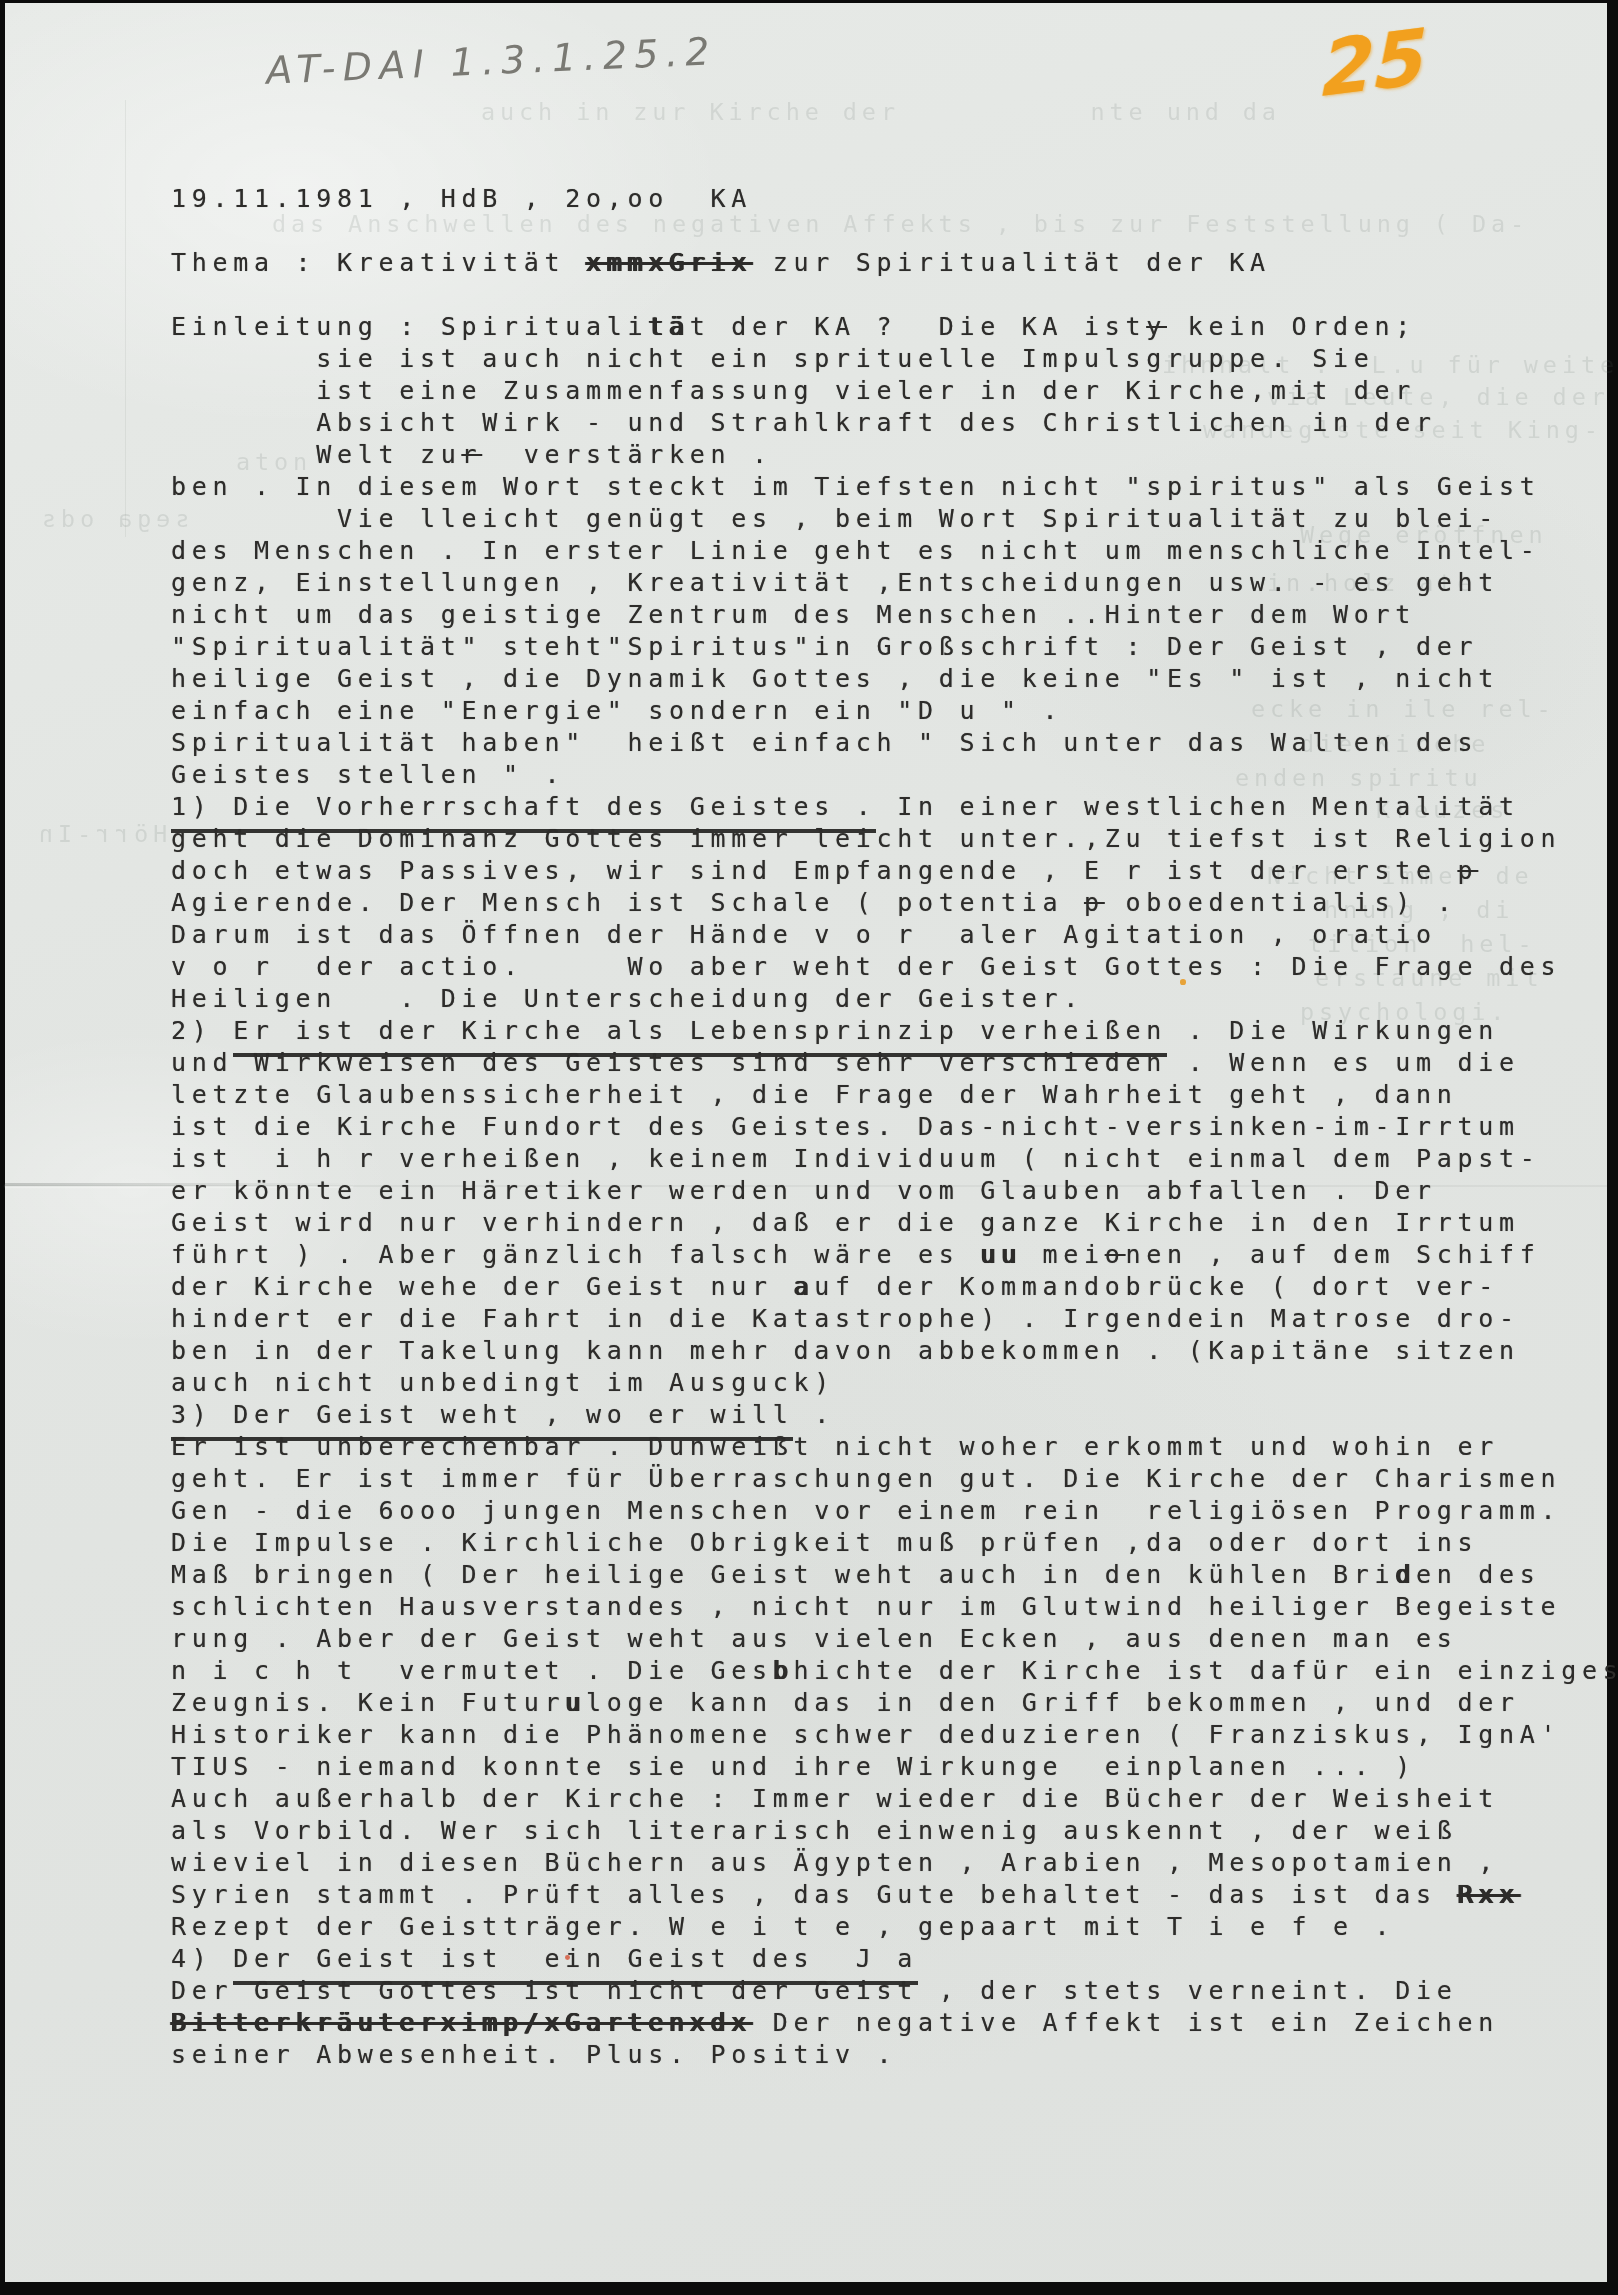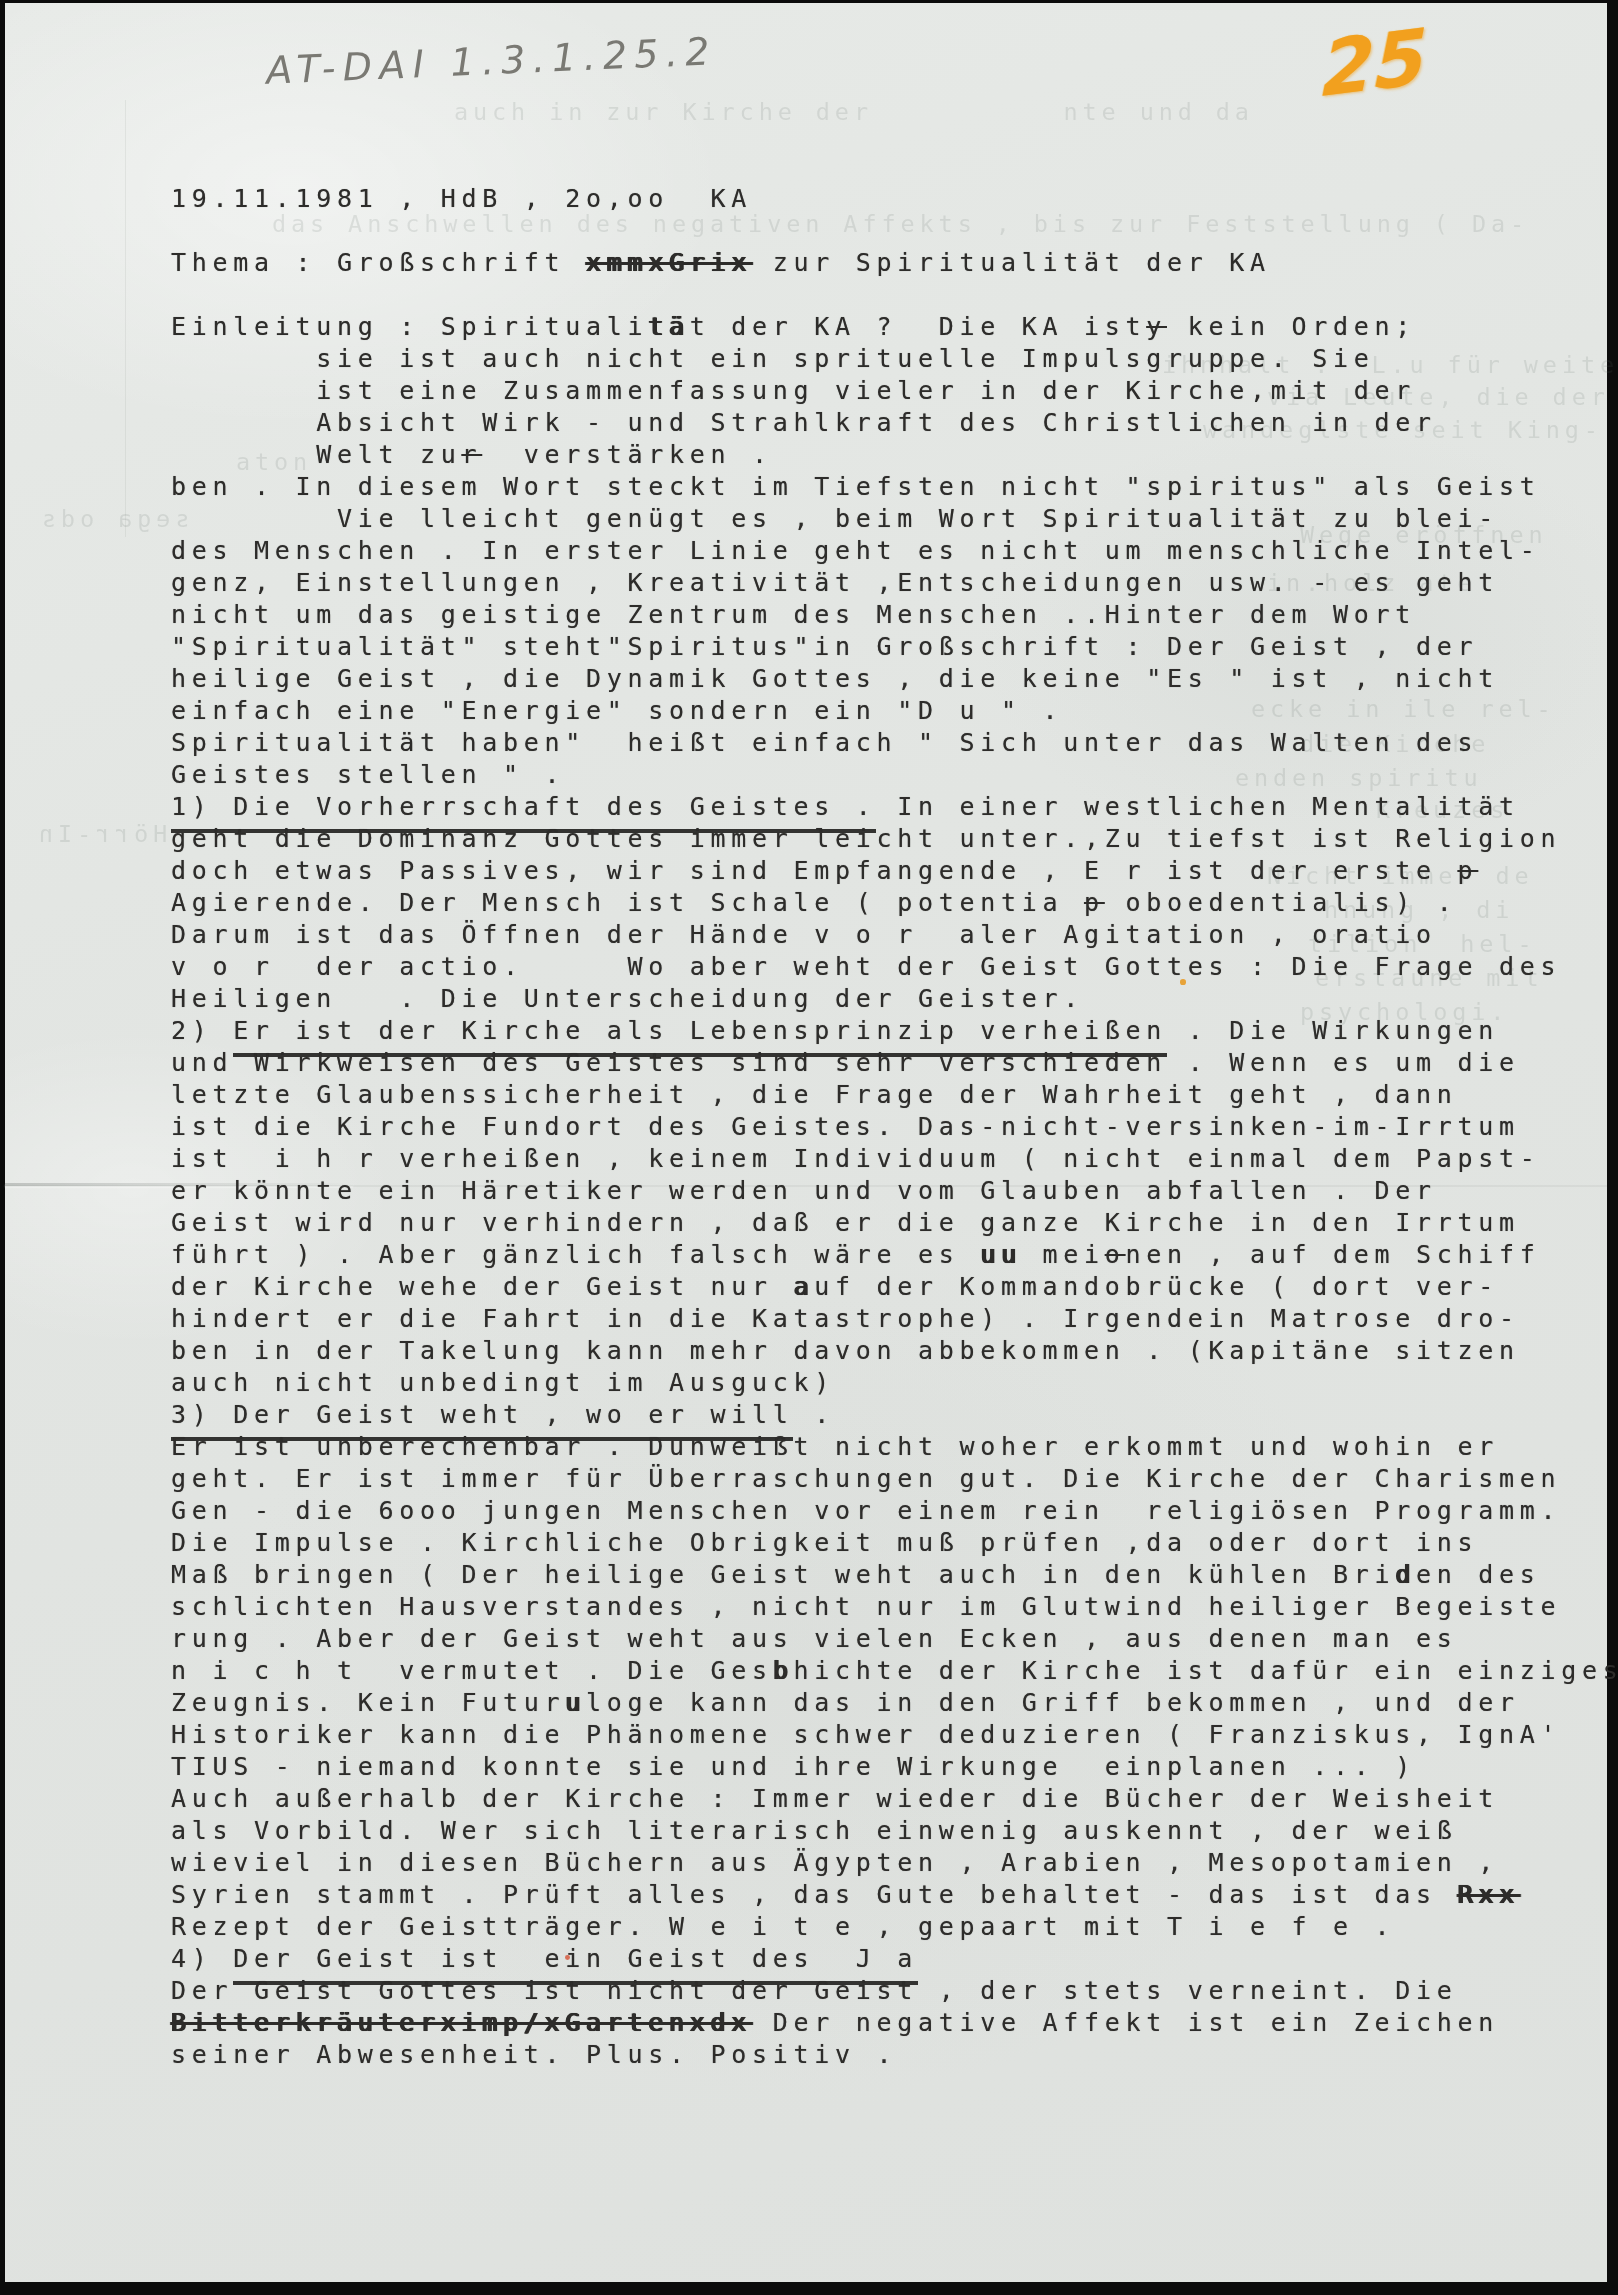--- a/index.html
+++ b/index.html
@@ -63,21 +63,21 @@
   .o{text-shadow:1.3px 0 0 currentColor,-0.8px 0 0 currentColor,0 0 0.8px rgba(20,20,20,.5);}
   .speck{position:absolute;border-radius:50%;}
   .speck1{left:1175px;top:976px;width:5.7px;height:5.7px;background:#e8920f;opacity:.8;}
   .speck2{left:560px;top:1952px;width:4.9px;height:4.9px;background:#d4482a;opacity:.75;}
 </style>
 </head>
 <body>
 
 <div class="paper">
   <div id="ghosts">
-      <span class="ghost" style="left: 449px; top: 95px;">auch in zur Kirche der          nte und da</span>
+      <span class="ghost" style="left: 476px; top: 95px;">auch in zur Kirche der          nte und da</span>
       <span class="ghost" style="left: 267px; top: 207px;">das Anschwellen des negativen Affekts , bis zur Feststellung ( Da-</span>
       <span class="ghost" style="left: 1157px; top: 348px;">ihnhalt .  L.u für weitere</span>
       <span class="ghost" style="left: 1262px; top: 380px;">via Leute, die der</span>
       <span class="ghost" style="left: 1198px; top: 413px;">wandeglste seit King-</span>
       <span class="ghost" style="left: 231px; top: 445px;">aton</span>
       <span class="ghost" style="left: 1295px; top: 518px;">Wege eröffnen</span>
       <span class="ghost" style="left: 1262px; top: 566px;">in.holz ate</span>
       <span class="ghost" style="left: 1246px; top: 692px;">ecke in ile rel-</span>
       <span class="ghost" style="left: 1295px; top: 727px;">die Kirche</span>
       <span class="ghost" style="left: 1230px; top: 761px;">enden spiritu</span>
@@ -95,21 +95,21 @@
   <div class="crease crease-h-full"></div>
   <div class="crease crease-v"></div>
 
   <div class="handwriting">AT-DAI 1.3.1.25.2</div>
 
   <div class="marker">25</div>
 
   <div class="doc" id="typed-lines">
       <div class="tl"><span>19.11.1981 , HdB , 2o,oo  KA</span></div>
       <div class="tl"><span></span></div>
-      <div class="tl"><span>Thema : Großschrift </span><span class="x">xmmxGrix</span><span> zur Spiritualität der KA</span></div>
+      <div class="tl"><span>Thema : Kreativität </span><span class="x">xmmxGrix</span><span> zur Spiritualität der KA</span></div>
       <div class="tl"><span></span></div>
       <div class="tl"><span>Einleitung : Spirituali</span><span class="o">tä</span><span>t der KA ?  Die KA ist</span><span class="s">y</span><span> kein Orden;</span></div>
       <div class="tl"><span>       sie ist auch nicht ein sprituelle Impulsgruppe. Sie</span></div>
       <div class="tl"><span>       ist eine Zusammenfassung vieler in der Kirche,mit der</span></div>
       <div class="tl"><span>       Absicht Wirk - und Strahlkraft des Christlichen in der</span></div>
       <div class="tl"><span>       Welt zu</span><span class="s">r</span><span>  verstärken .</span></div>
       <div class="tl"><span>ben . In diesem Wort steckt im Tiefsten nicht "spiritus" als Geist</span></div>
       <div class="tl"><span>        Vie lleicht genügt es , beim Wort Spiritualität zu blei-</span></div>
       <div class="tl"><span>des Menschen . In erster Linie geht es nicht um menschliche Intel-</span></div>
       <div class="tl"><span>genz, Einstellungen , Kreativität ,Entscheidungen usw. - es geht</span></div>

